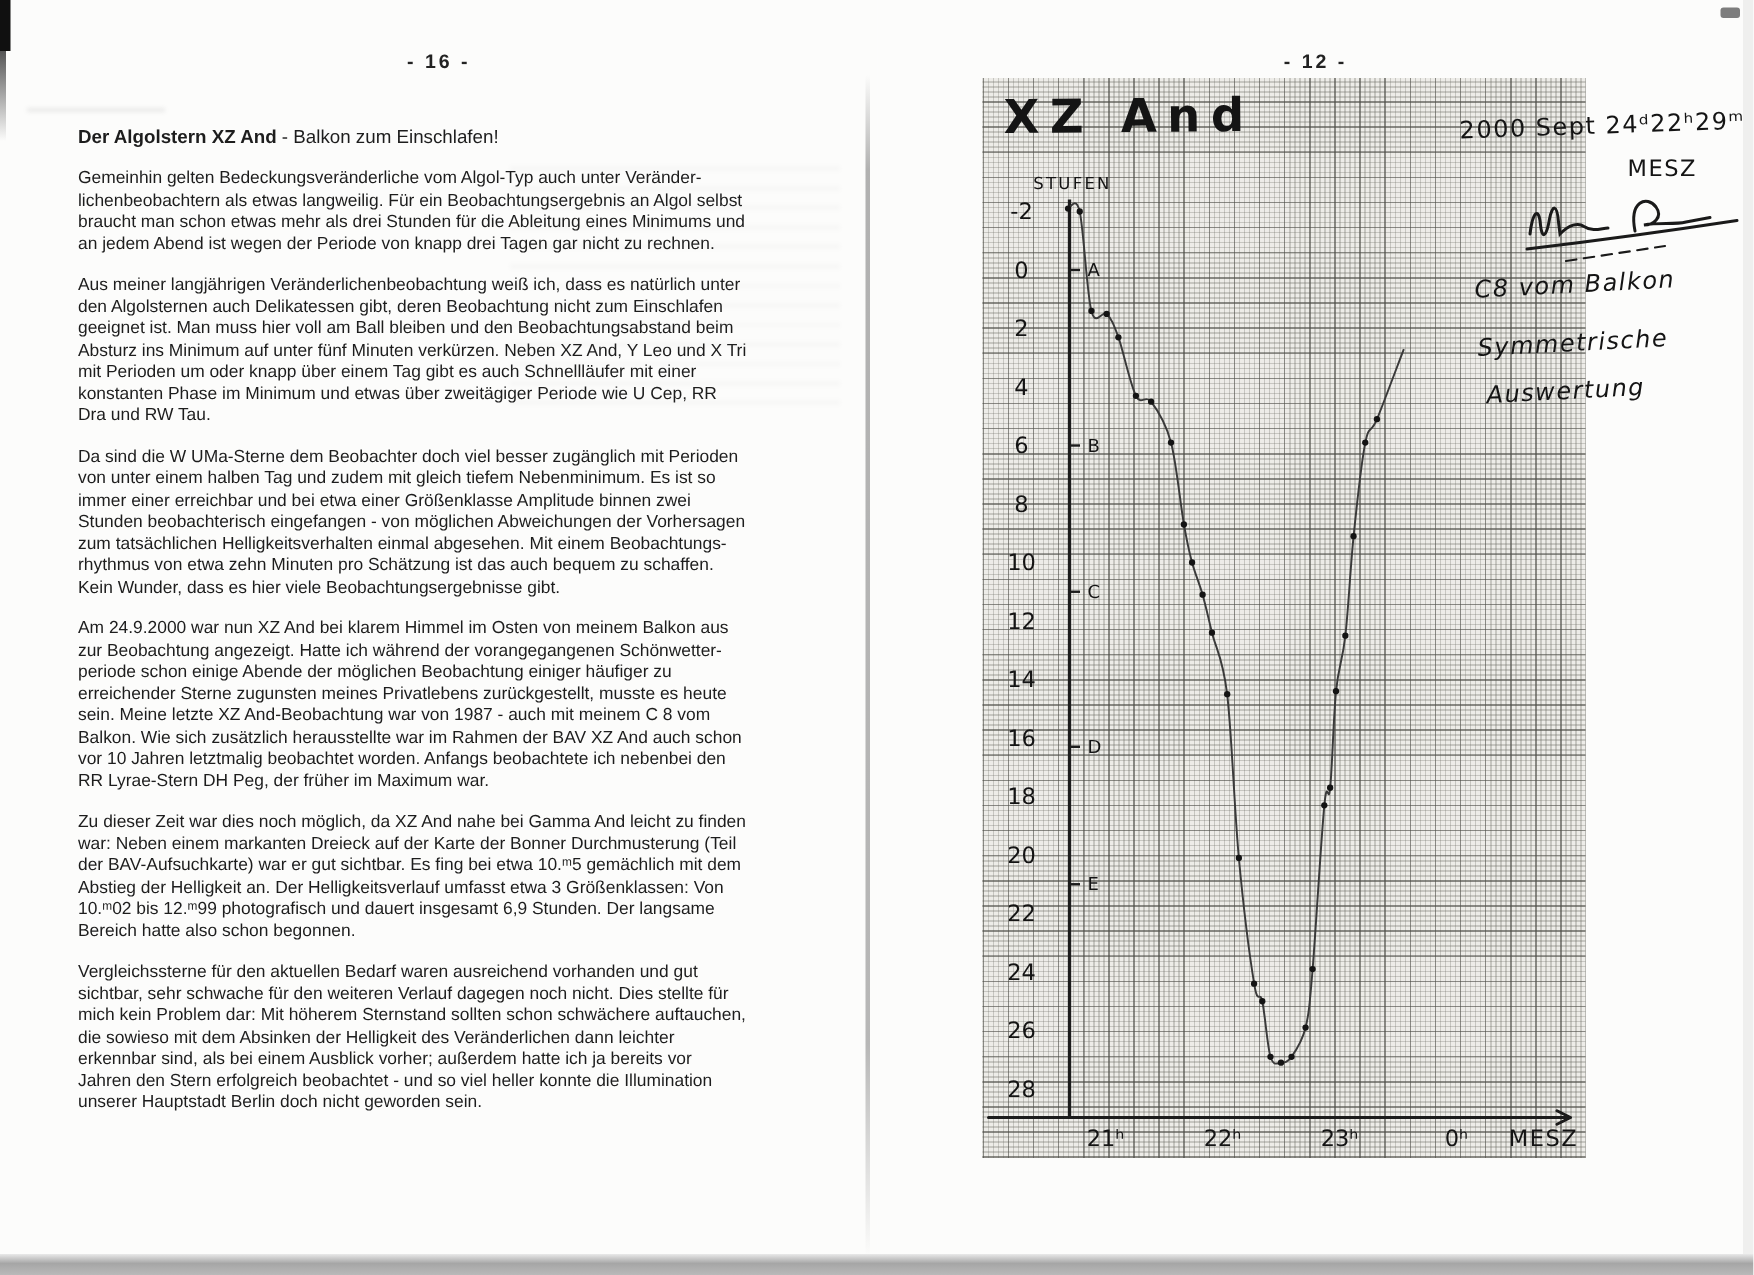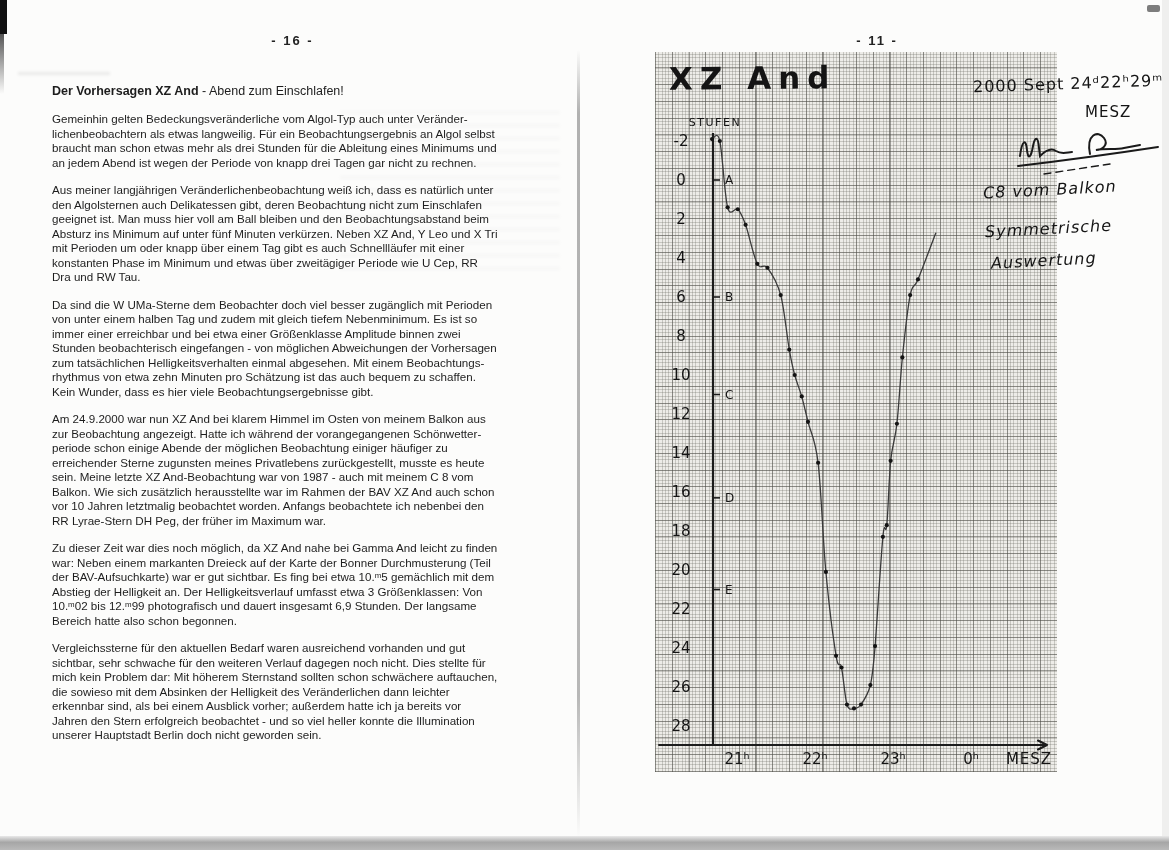--- a/index.html
+++ b/index.html
@@ -63,21 +63,21 @@
   .bleed-c{left:340px;top:110px;width:220px;height:160px;opacity:.04;}
 </style>
 </head>
 <body>
 
 <div class="scan">
 
   <div class="page-left">
     <div class="page-num">- 16 -</div>
     <div class="text-block">
-      <p class="heading"><span class="b">Der Vorhersagen XZ And</span><span> -  Abend zum Einschlafen!</span></p>
+      <p class="heading"><span class="b">Der Algolstern XZ And</span><span> -  Balkon zum Einschlafen!</span></p>
       <div>
           <div class="para"><span>Gemeinhin gelten Bedeckungsveränderliche vom Algol-Typ auch unter Veränder-
 lichenbeobachtern als etwas langweilig. Für ein Beobachtungsergebnis an Algol selbst
 braucht man schon etwas mehr als drei Stunden für die Ableitung eines Minimums </span><span class="u">und</span><span>
 an jedem Abend ist wegen der Periode von knapp drei Tagen gar nicht zu rechnen.</span></div>
           <div class="para"><span>Aus meiner langjährigen Veränderlichenbeobachtung weiß ich, dass es natürlich unter
 den Algolsternen auch Delikatessen gibt, deren Beobachtung nicht zum Einschlafen
 geeignet ist. Man muss hier  voll am Ball bleiben und den Beobachtungsabstand beim
 Absturz ins Minimum auf unter fünf Minuten verkürzen. Neben XZ And, Y Leo und X Tri
 mit Perioden um oder knapp über einem Tag gibt es auch Schnellläufer mit einer
@@ -111,21 +111,21 @@
 erkennbar sind, als bei einem Ausblick vorher; außerdem hatte ich ja bereits vor
 Jahren den Stern erfolgreich beobachtet - und so viel heller  konnte die Illumination
 unserer Hauptstadt Berlin doch nicht geworden sein.</span></div>
         </div>
     </div>
     <div class="bleed bleed-b"></div>
     <div class="bleed bleed-c"></div>
   </div>
 
   <div class="page-right">
-    <div class="page-num">- 11 -</div>
+    <div class="page-num">- 12 -</div>
 
     <div class="graph-paper">
       <svg class="chart-svg" id="chart-svg" viewBox="0 0 402 720">
           <path d="M58,81 V693" stroke="#1c1c1c" stroke-width="2.2" fill="none"></path>
           <path d="M4,693 H392 M392,693 l-9,-4.5 M392,693 l-9,4.5" stroke="#1c1c1c" stroke-width="2" fill="none" stroke-linecap="round"></path>
           <text x="60" y="74" font-size="11" text-anchor="middle" fill="#141414" font-family="&quot;DejaVu Sans&quot;,sans-serif" letter-spacing="1.5">STUFEN</text>
           <text x="26" y="94" font-size="15" text-anchor="middle" fill="#141414" font-family="&quot;DejaVu Sans&quot;,sans-serif">-2</text>
           <text x="26" y="133" font-size="15" text-anchor="middle" fill="#141414" font-family="&quot;DejaVu Sans&quot;,sans-serif">0</text>
           <text x="26" y="172" font-size="15" text-anchor="middle" fill="#141414" font-family="&quot;DejaVu Sans&quot;,sans-serif">2</text>
           <text x="26" y="211" font-size="15" text-anchor="middle" fill="#141414" font-family="&quot;DejaVu Sans&quot;,sans-serif">4</text>

